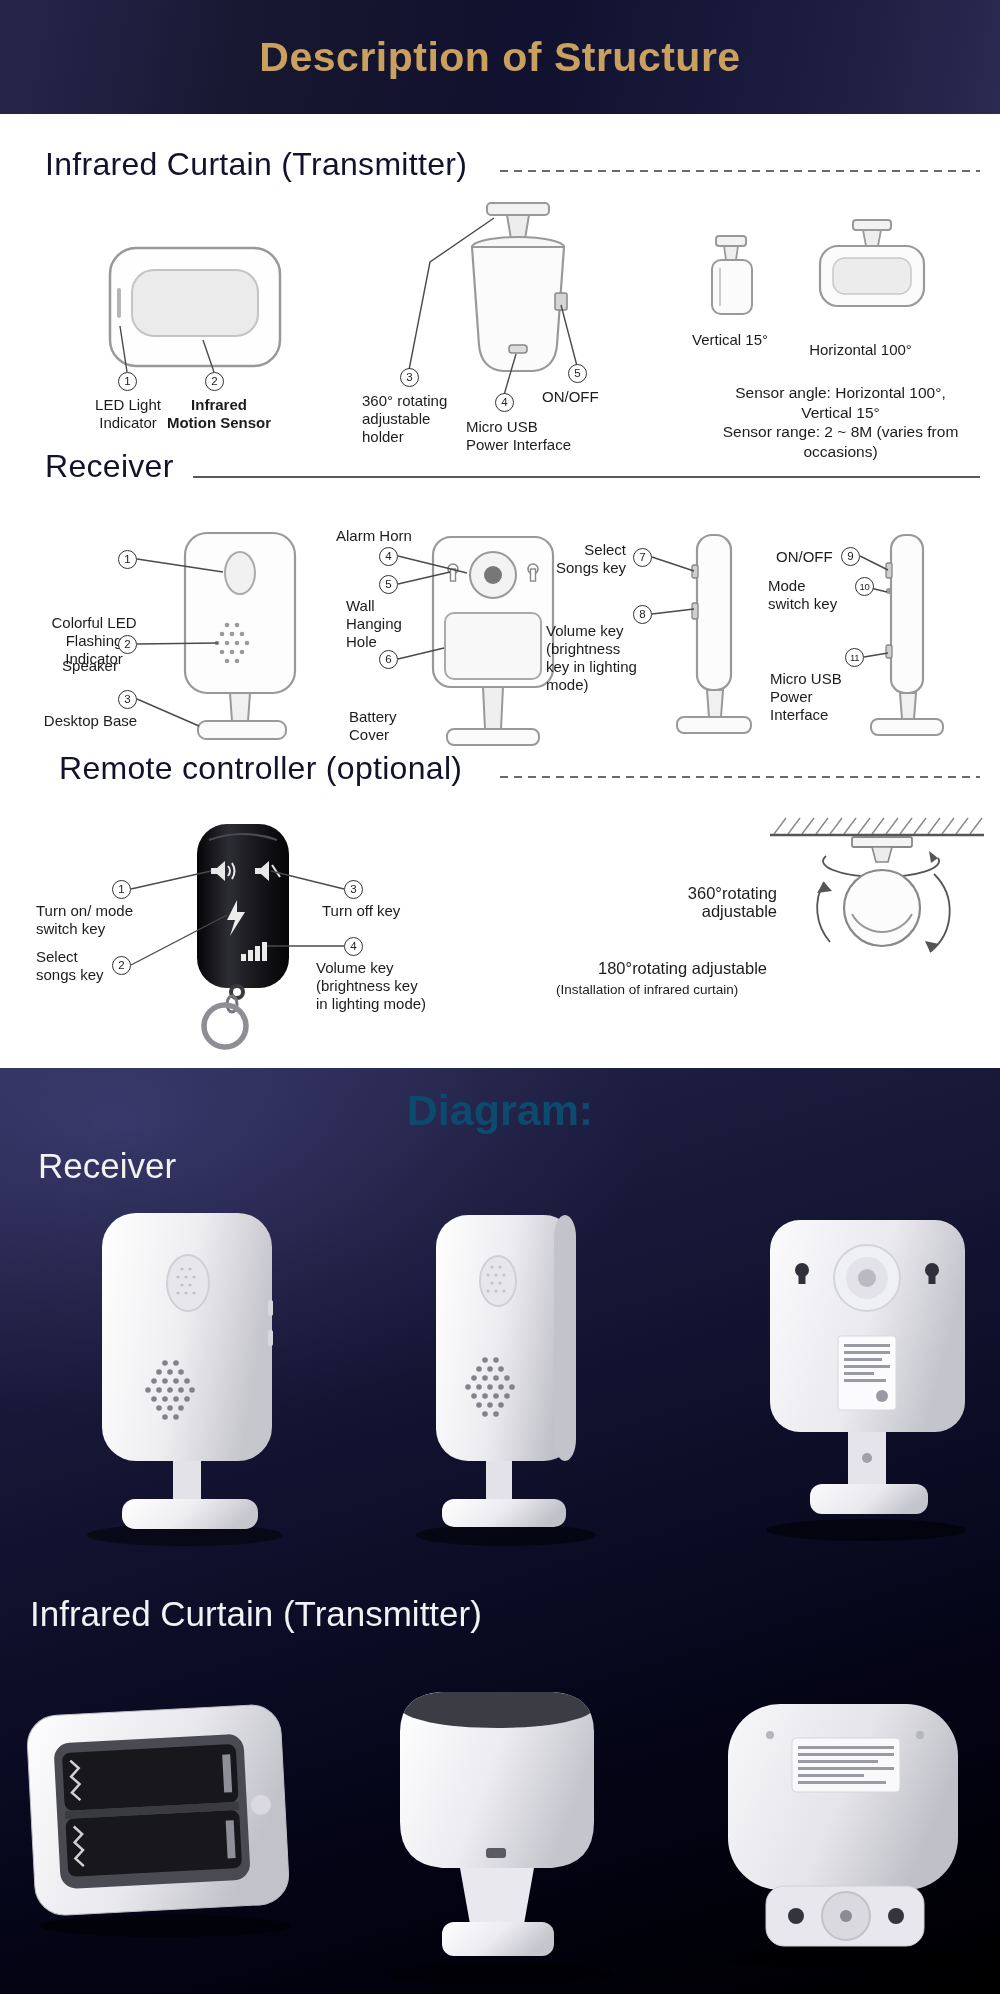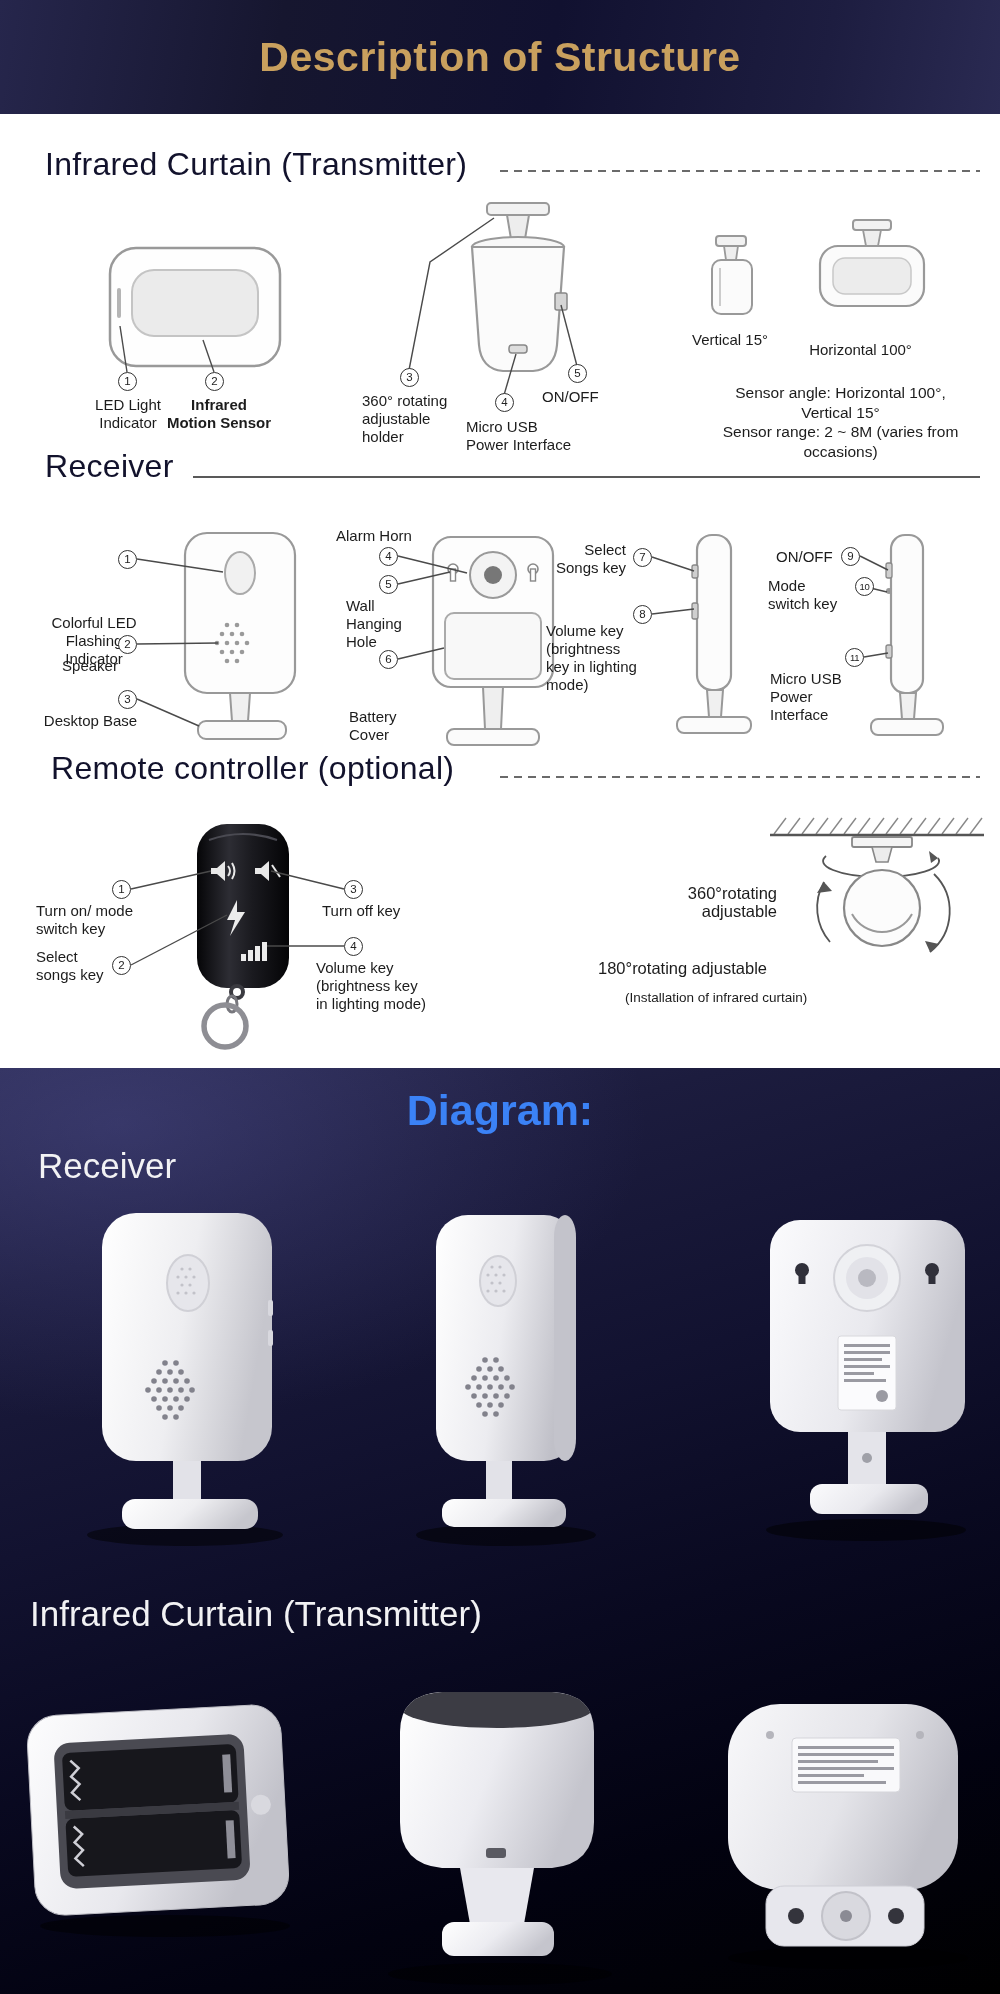--- a/index.html
+++ b/index.html
@@ -27,21 +27,21 @@
   .specs { font-size:15.5px; line-height:19.5px; }
   .rot { font-size:16.5px; }
   .note { font-size:13.5px; }
 
   
   #dark-bg { position:absolute; left:0; top:1068px; width:1000px; height:926px;
     background:
       radial-gradient(ellipse 850px 480px at 12% 6%, rgba(90,90,160,0.38), rgba(0,0,0,0) 62%),
       linear-gradient(163deg,#28284f 0%,#1c1c3e 18%,#121230 40%,#090920 60%,#020210 80%,#000000 100%); }
   #diagram-h { position:absolute; left:0; top:1086px; width:1000px; text-align:center;
-               font-size:43px; font-weight:bold; color:#3b82f6; z-index:6; }
+               font-size:43px; font-weight:bold; color:#0c4a6e; z-index:6; }
   .h-light { position:absolute; font-size:35px; font-weight:normal; color:#f2f2f4; z-index:6; }
 
   svg.illus { position:absolute; z-index:4; }
   #leader-overlay { position:absolute; left:0; top:0; z-index:5; pointer-events:none; }
 </style>
 </head>
 <body>
 
 <div id="page">
 
@@ -507,40 +507,40 @@
 
   <span class="co sm" style="left:855px;top:577px;">10</span>
   <div class="lbl" style="left:768px;top:577px;width:72px;">Mode
 switch key</div>
 
   <span class="co sm" style="left:845px;top:648px;">11</span>
   <div class="lbl" style="left:770px;top:670px;width:72px;">Micro USB
 Power
 Interface</div>
 
-  <h2 class="h-dark" style="left:51px;top:750px;">Remote controller (optional)</h2>
+  <h2 class="h-dark" style="left:59px;top:750px;">Remote controller (optional)</h2>
 
   <span class="co" style="left:112px;top:880px;">1</span>
   <div class="lbl" style="left:36px;top:902px;width:118px;">Turn on/ mode
 switch key</div>
 
   <span class="co" style="left:112px;top:956px;">2</span>
   <div class="lbl" style="left:36px;top:948px;width:72px;">Select
 songs key</div>
 
   <span class="co" style="left:344px;top:880px;">3</span>
   <div class="lbl" style="left:322px;top:902px;width:110px;">Turn off key</div>
 
   <span class="co" style="left:344px;top:937px;">4</span>
   <div class="lbl" style="left:316px;top:959px;width:130px;">Volume key
 (brightness key
 in lighting mode)</div>
 
   <div class="lbl tr rot" style="left:655px;top:884px;width:122px;">360°rotating
 adjustable</div>
   <div class="lbl rot" style="left:598px;top:959px;width:200px;">180°rotating  adjustable</div>
-  <div class="lbl note" style="left:625px;top:981px;width:215px;margin-top:8px;">(Installation of infrared curtain)</div>
+  <div class="lbl note" style="left:556px;top:981px;width:215px;">(Installation of infrared curtain)</div>
 
   <h2 id="diagram-h">Diagram:</h2>
   <h3 class="h-light" style="left:38px;top:1146px;">Receiver</h3>
   <h3 class="h-light" style="left:30px;top:1594px;">Infrared Curtain (Transmitter)</h3>
 
 </div>
 
 </body></html>

